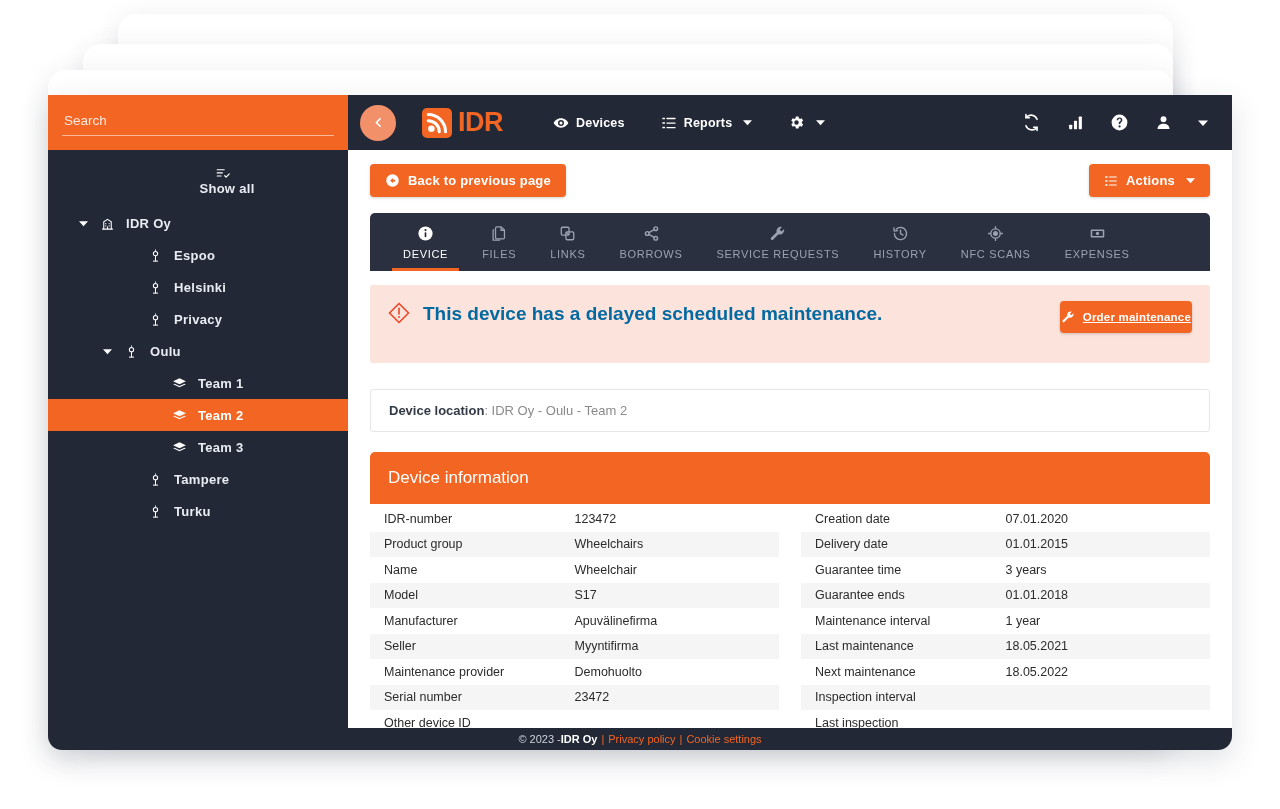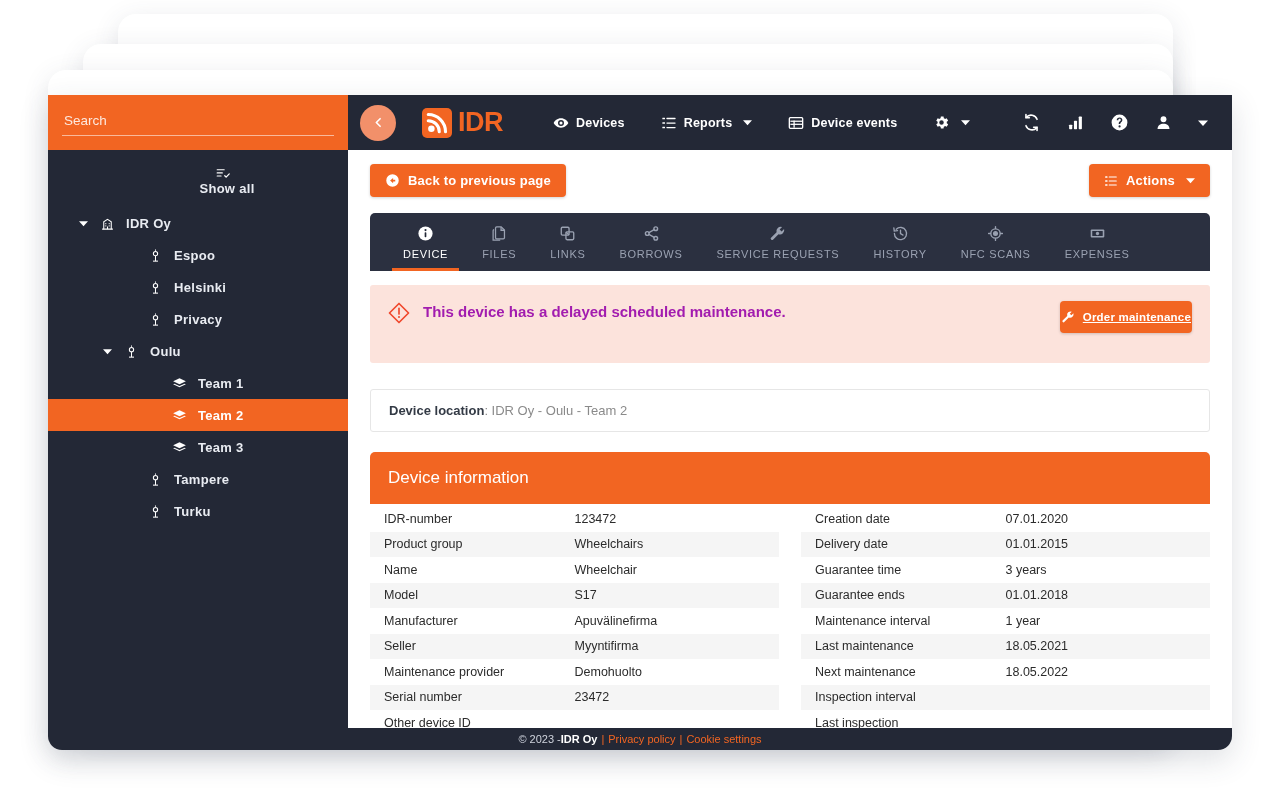--- a/index.html
+++ b/index.html
@@ -170,21 +170,21 @@
 
   #alert {
     background:#FCE3DC;
     border-radius: 3px;
     margin-top: 14px;
     padding: 16px 18px;
     display:flex; align-items:flex-start;
     min-height: 78px;
   }
   #alert-text {
-    color:#a21caf; font-size:15px; font-weight:bold;
+    color:#0369a1; font-size:19px; font-weight:bold;
     margin-left:13px; margin-top:2px;
   }
   #order-btn {
     margin-left:auto; align-self:flex-start;
     font-size:11.5px; padding: 9px 1px; text-decoration: underline;
   }
 
   #location-bar {
     background:#ffffff;
     border:1px solid #e6e6e6;
@@ -437,29 +437,20 @@
                 <rect x="8" y="11.1" width="14" height="1.9" rx="0.9"></rect>
               <rect x="2" y="17.6" width="4" height="2.4" rx="0.5"></rect>
                 <rect x="8" y="17.9" width="14" height="1.9" rx="0.9"></rect>
             </svg>
             <span>Reports</span>
             <svg class="nav-caret" width="9" height="9" viewBox="0 0 10 10" fill="#ffffff">
               <polygon points="0,2.5 10,2.5 5,8"></polygon>
             </svg>
           </div>
 
-          <div class="nav-item">
-            <svg width="16" height="16" viewBox="0 0 24 24" fill="#ffffff">
-              <rect x="2" y="4" width="20" height="16" rx="1.6" fill="none" stroke="#ffffff" stroke-width="2"></rect>
-              <rect x="3.6" y="8.4" width="18.4" height="1.9"></rect>
-                <rect x="3.6" y="13" width="18.4" height="1.9"></rect>
-              <rect x="8.2" y="8.4" width="1.9" height="10.6"></rect>
-            </svg>
-            <span>Device events</span>
-          </div>
 
           <div class="nav-item">
             <svg width="17" height="17" viewBox="0 0 24 24" fill="#ffffff">
               <path d="M19.4 13a7.6 7.6 0 0 0 0-2l2-1.6-2-3.4-2.4 1a7.6 7.6 0 0 0-1.7-1l-.4-2.6h-3.8l-.4 2.6a7.6 7.6 0 0 0-1.7 1l-2.4-1-2 3.4L6.6 11a7.6 7.6 0 0 0 0 2l-2 1.6 2 3.4 2.4-1a7.6 7.6 0 0 0 1.7 1l.4 2.6h3.8l.4-2.6a7.6 7.6 0 0 0 1.7-1l2.4 1 2-3.4zM12 15.2A3.2 3.2 0 1 1 12 8.8a3.2 3.2 0 0 1 0 6.4z"></path>
             </svg>
             <svg class="nav-caret" width="9" height="9" viewBox="0 0 10 10" fill="#ffffff">
               <polygon points="0,2.5 10,2.5 5,8"></polygon>
             </svg>
           </div>
 

